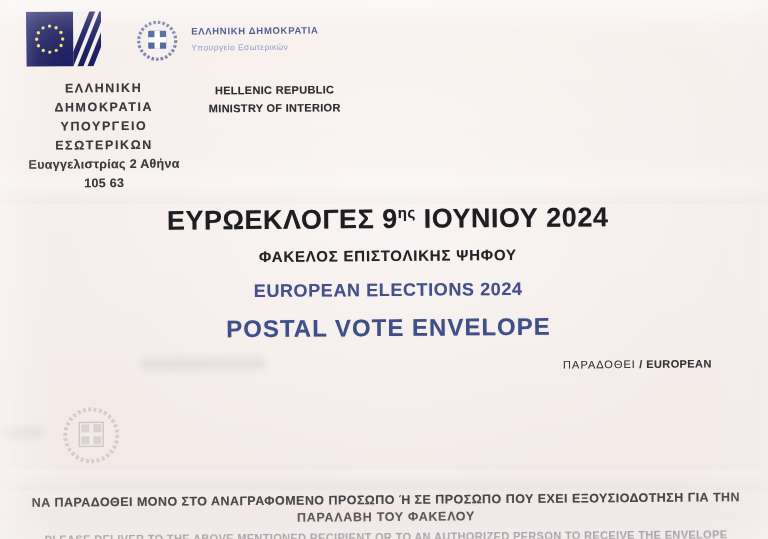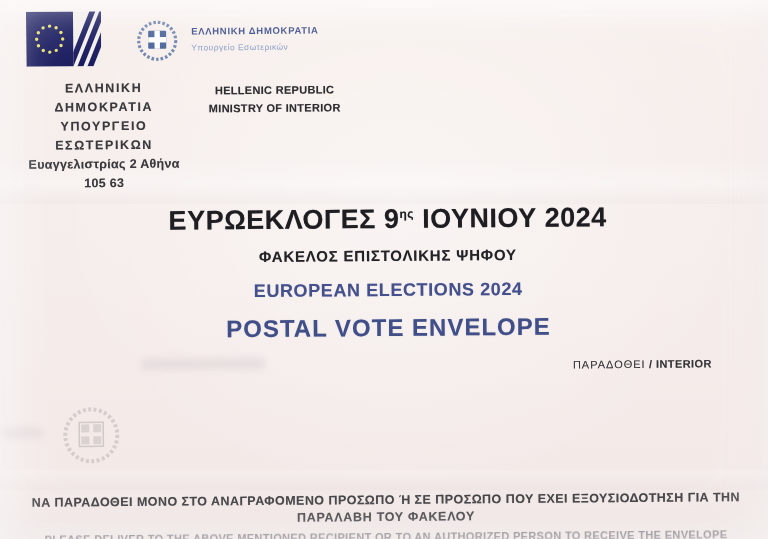--- a/index.html
+++ b/index.html
@@ -49,21 +49,21 @@
     font-weight:bold; color:#2e2d31; font-size:11px; line-height:18px; letter-spacing:0.3px;
     text-shadow:0 0 0.7px rgba(40,38,42,0.35);
   }
 
   
   .titles { position:absolute; left:8px; top:204px; width:760px; text-align:center; }
   .title-gr {
     font-size:27px; font-weight:bold; color:#1e1d21; letter-spacing:0.5px;
     text-shadow:0 0 0.8px rgba(20,20,24,0.4);
   }
-  .title-gr sup { font-size:12px;text-align:right; }
+  .title-gr sup { font-size:15px;text-align:right; }
   .subtitle-gr {
     font-size:15px; font-weight:bold; color:#232226; margin-top:12px; letter-spacing:0.8px;
     text-shadow:0 0 0.7px rgba(25,24,28,0.35);
   }
   .title-en {
     font-size:18px; font-weight:bold; color:#44518c; margin-top:16px; letter-spacing:0.6px;
     text-shadow:0 0 0.8px rgba(60,72,130,0.35);
   }
   .subtitle-en {
     font-size:24px; font-weight:bold; color:#414f88; margin-top:13px; letter-spacing:1px;
@@ -159,21 +159,21 @@
     <div class="title-gr"><span>ΕΥΡΩΕΚΛΟΓΕΣ 9</span><sup>ης</sup><span> ΙΟΥΝΙΟΥ 2024</span></div>
     <div class="subtitle-gr">ΦΑΚΕΛΟΣ ΕΠΙΣΤΟΛΙΚΗΣ ΨΗΦΟΥ</div>
     <div class="title-en">EUROPEAN ELECTIONS 2024</div>
     <div class="subtitle-en">POSTAL VOTE ENVELOPE</div>
   </div>
 
   <div class="ghost-a"></div>
   <div class="ghost-b"></div>
 
   <div class="recipient">
-    <span>ΠΑΡΑΔΟΘΕΙ</span><span class="en"> / </span><span class="en">INTERIOR</span>
+    <span>ΠΑΡΑΔΟΘΕΙ</span><span class="en"> / </span><span class="en">EUROPEAN</span>
   </div>
 
   <svg class="watermark" viewBox="0 0 66 66">
     <circle cx="33" cy="33" r="26" fill="none" stroke="#a29f9c" stroke-width="4" stroke-dasharray="3 2.4" opacity="0.7"></circle>
     <rect x="21" y="20" width="24" height="24" fill="none" stroke="#a29f9c" stroke-width="1.5" opacity="0.8"></rect>
     <rect x="23" y="22" width="8" height="8" fill="#b3afac" opacity="0.75"></rect>
     <rect x="35" y="22" width="8" height="8" fill="#b3afac" opacity="0.75"></rect>
     <rect x="23" y="34" width="8" height="8" fill="#b3afac" opacity="0.75"></rect>
     <rect x="35" y="34" width="8" height="8" fill="#b3afac" opacity="0.75"></rect>
   </svg>

